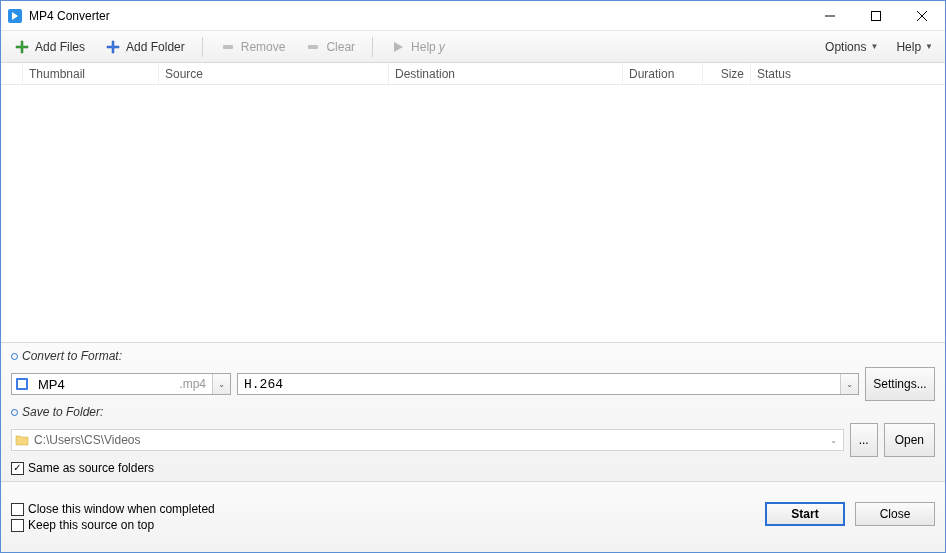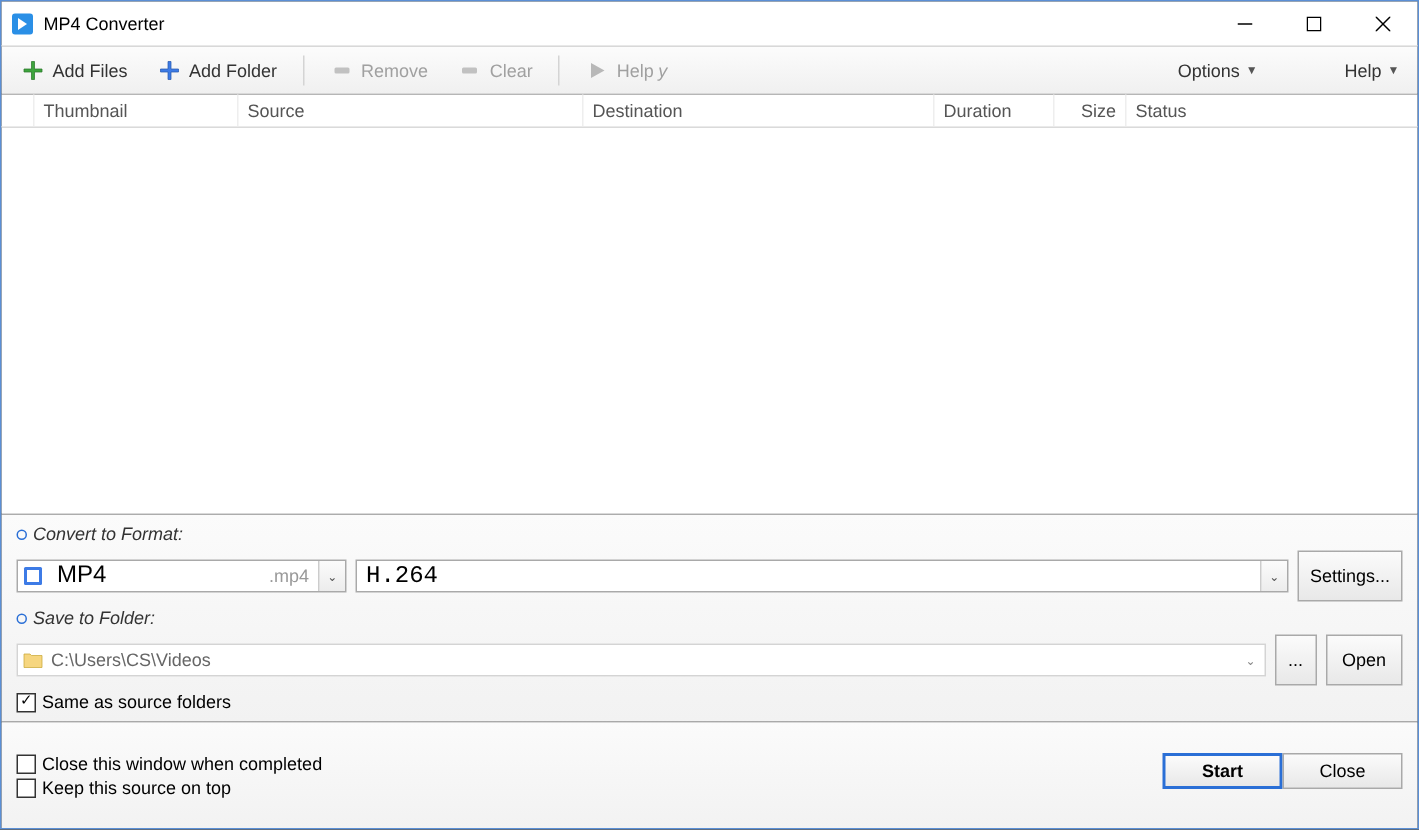--- a/index.html
+++ b/index.html
@@ -13,54 +13,54 @@
 .titlebar .spacer { flex: 1; }
 .titlebar .winbtn { width: 46px; height: 29px; display: flex; align-items: center; justify-content: center; color: #000; }
 
 
 .toolbar { height: 32px; background: linear-gradient(#fcfcfc,#f0f0f0); border-bottom: 1px solid #d9d9d9; display: flex; align-items: center; padding: 0 8px; gap: 10px; }
 .tbtn { display: flex; align-items: center; gap: 5px; padding: 2px 5px; cursor: pointer; color: #333; }
 .tbtn.disabled { color: #a0a0a0; cursor: default; }
 .tbtn .ico { width: 16px; height: 16px; display: inline-flex; }
 .toolbar .sep { width: 1px; height: 20px; background: #d4d4d4; margin: 0 2px; }
 .toolbar .tspacer { flex: 1; }
-.toolbar .menu { display: flex; align-items: center; gap: 2px; padding: 2px 4px; cursor: pointer; color: #333; margin-left: 40px; }
+.toolbar .menu { display: flex; align-items: center; gap: 2px; padding: 2px 4px; cursor: pointer; color: #333; }
 .dropdown-arrow { font-size: 8px; color: #555; margin-left: 2px; }
 
 
 .colheader { height: 22px; background: #fff; border-bottom: 1px solid #eaeaea; display: flex; align-items: flex-start; color: #555; }
 .colheader .col { padding-left: 6px; border-right: 1px solid #eee; height: 100%; display: flex; align-items: center; }
 .colheader .col:last-child { border-right: none; }
 
 
 .listarea { flex: 1; background: #fff; }
 
 
 .bottompanel { background: linear-gradient(#fbfbfb,#f2f2f2); border-top: 1px solid #d9d9d9; padding: 6px 10px 6px 10px; }
 .row { display: flex; align-items: center; gap: 6px; margin-bottom: 4px; }
 .section-label { color: #333; display: flex; align-items: center; gap: 4px; font-style: italic; }
 .bullet { width: 7px; height: 7px; border-radius: 50%; border: 1.5px solid #2a6fd6; display: inline-block; }
 .combo { border: 1px solid #a9a9a9; background: #fff; height: 22px; display: flex; align-items: center; position: relative; }
-.combo .val { padding: 0 6px; flex: 1; font-family: "Courier New", monospace; font-size: 16px; color: #000; }
+.combo .val { padding: 0 6px; flex: 1; font-family: "Courier New", monospace; font-size: 13px; color: #000; }
 .combo .ext { color: #999; padding-right: 6px; }
 .combo .drop { width: 18px; height: 100%; border-left: 1px solid #ccc; display: flex; align-items: center; justify-content: center; background: linear-gradient(#fbfbfb,#ececec); font-size: 8px; color: #555; }
 .btn { height: 34px; padding: 0 10px; border: 1px solid #a9a9a9; background: linear-gradient(#fbfbfb,#e8e8e8); color: #000; cursor: pointer; display: inline-flex; align-items: center; justify-content: center; }
 .btn.default { border: 2px solid #2a6fd6; padding: 0 18px; font-weight: 600; height: 24px; }
 .pathbox { border: 1px solid #d4d4d4; background: #fff; height: 22px; display: flex; align-items: center; flex: 1; }
 .pathbox .foldericon { width: 20px; display: flex; justify-content: center; }
 .pathbox .path { flex: 1; color: #666; padding-left: 2px; }
 .pathbox .drop { width: 18px; height: 100%; display: flex; align-items: center; justify-content: center; font-size: 8px; color: #888; }
 .browsebtn { width: 28px; }
 .checkbox { display: flex; align-items: center; gap: 4px; color: #000; cursor: pointer; }
 .checkbox .box { width: 13px; height: 13px; border: 1px solid #333; background: #fff; display: inline-flex; align-items: center; justify-content: center; font-size: 10px; line-height: 1; }
 
 
 .footer { background: linear-gradient(#fbfbfb,#f2f2f2); border-top: 1px solid #d9d9d9; padding: 20px 10px; display: flex; align-items: flex-start; }
 .footer .left { flex-direction: column; display: flex; gap: 2px; }
-.footer .right { margin-left: auto; display: flex; }
+.footer .right { margin-left: auto; display: flex; gap: 10px; }
 .footer .btn { width: 80px; height: 24px; }
 </style>
 </head>
 <body>
 
 <div class="window">
 
   <div class="titlebar">
     <span class="app-icon">
       <svg width="16" height="16" viewBox="0 0 16 16">

